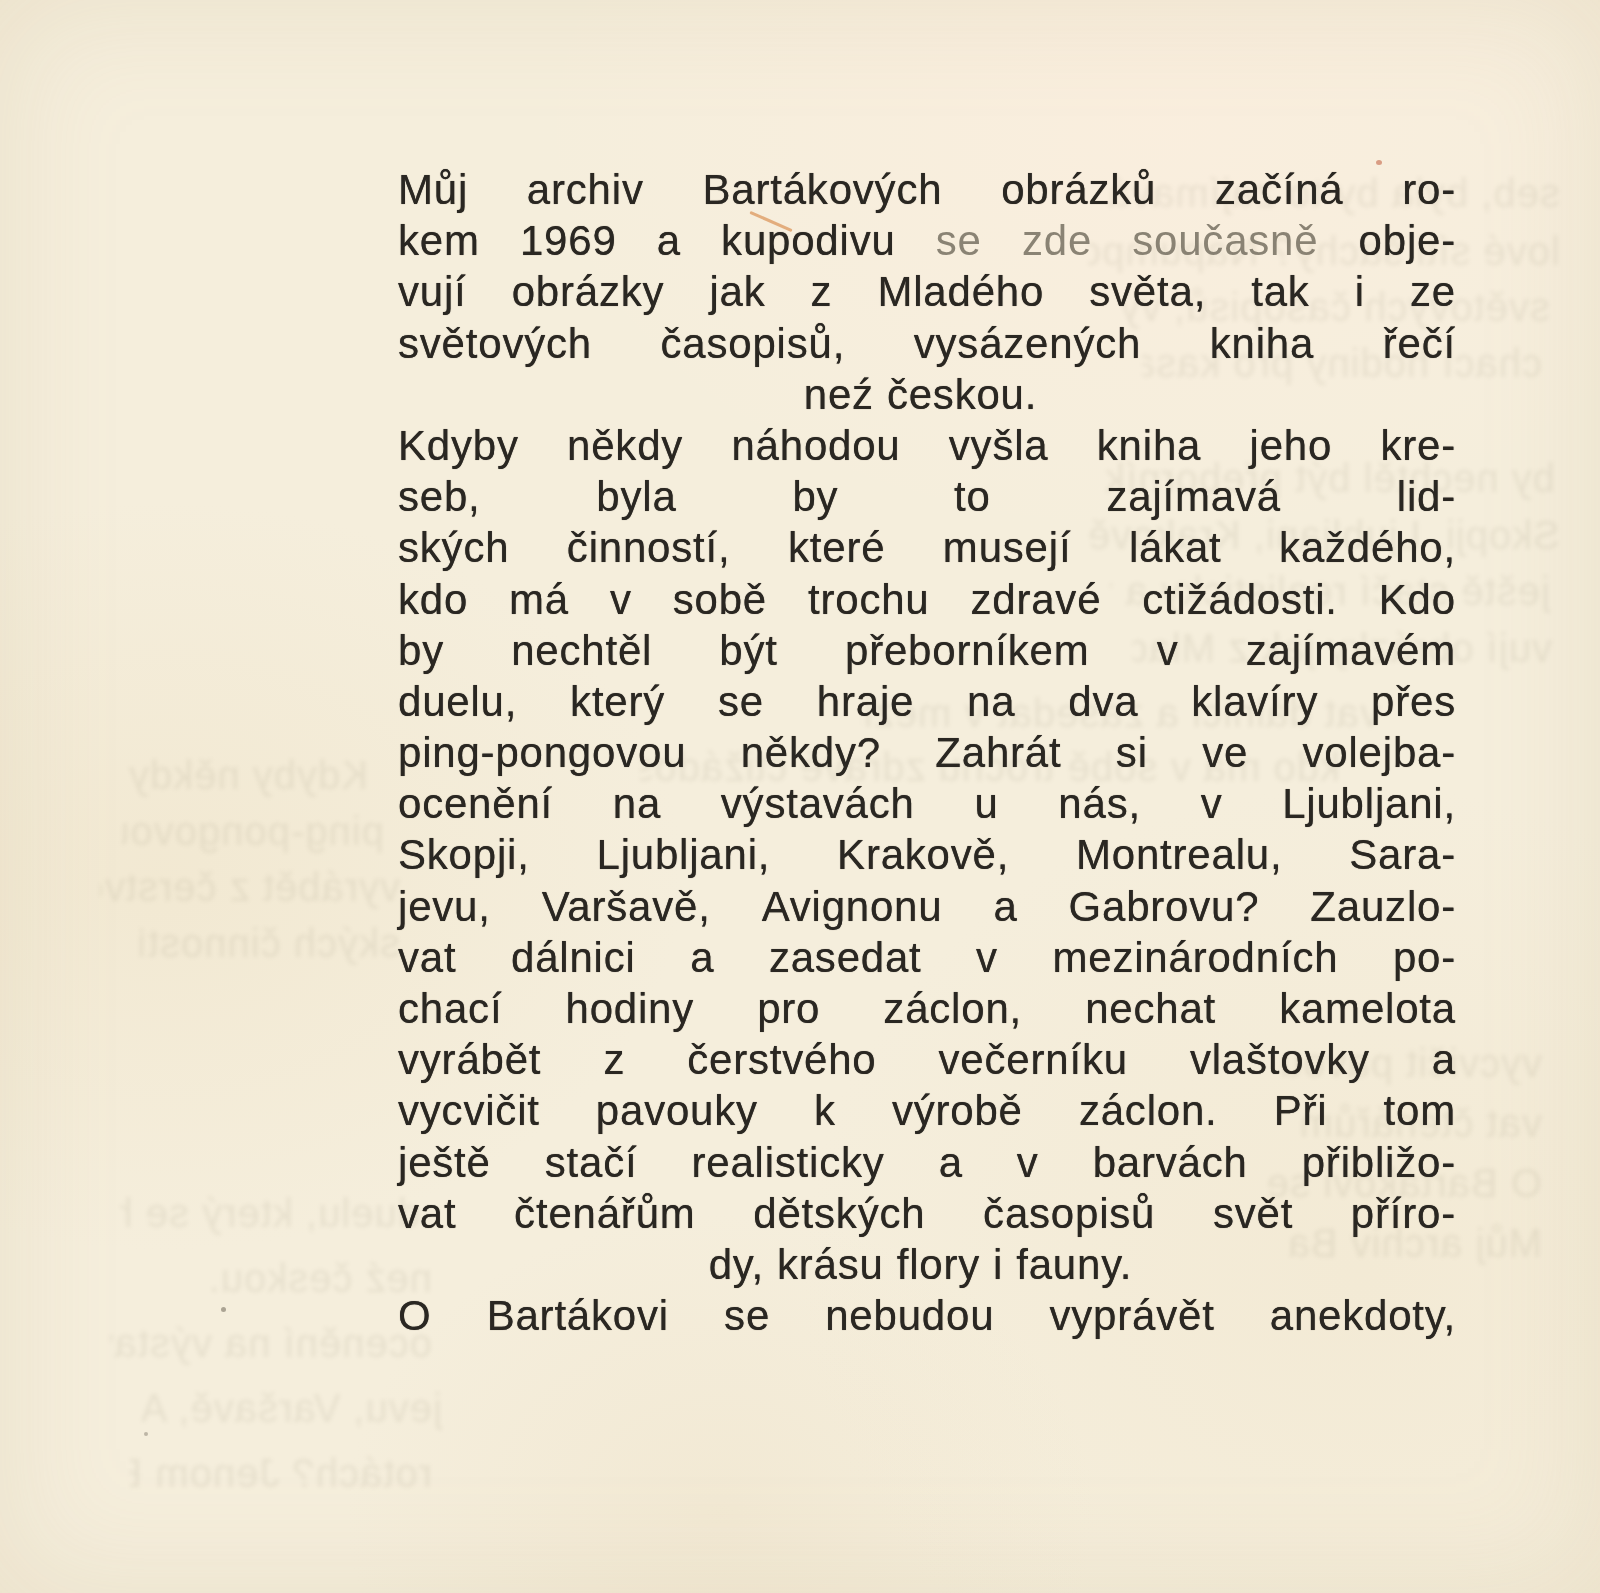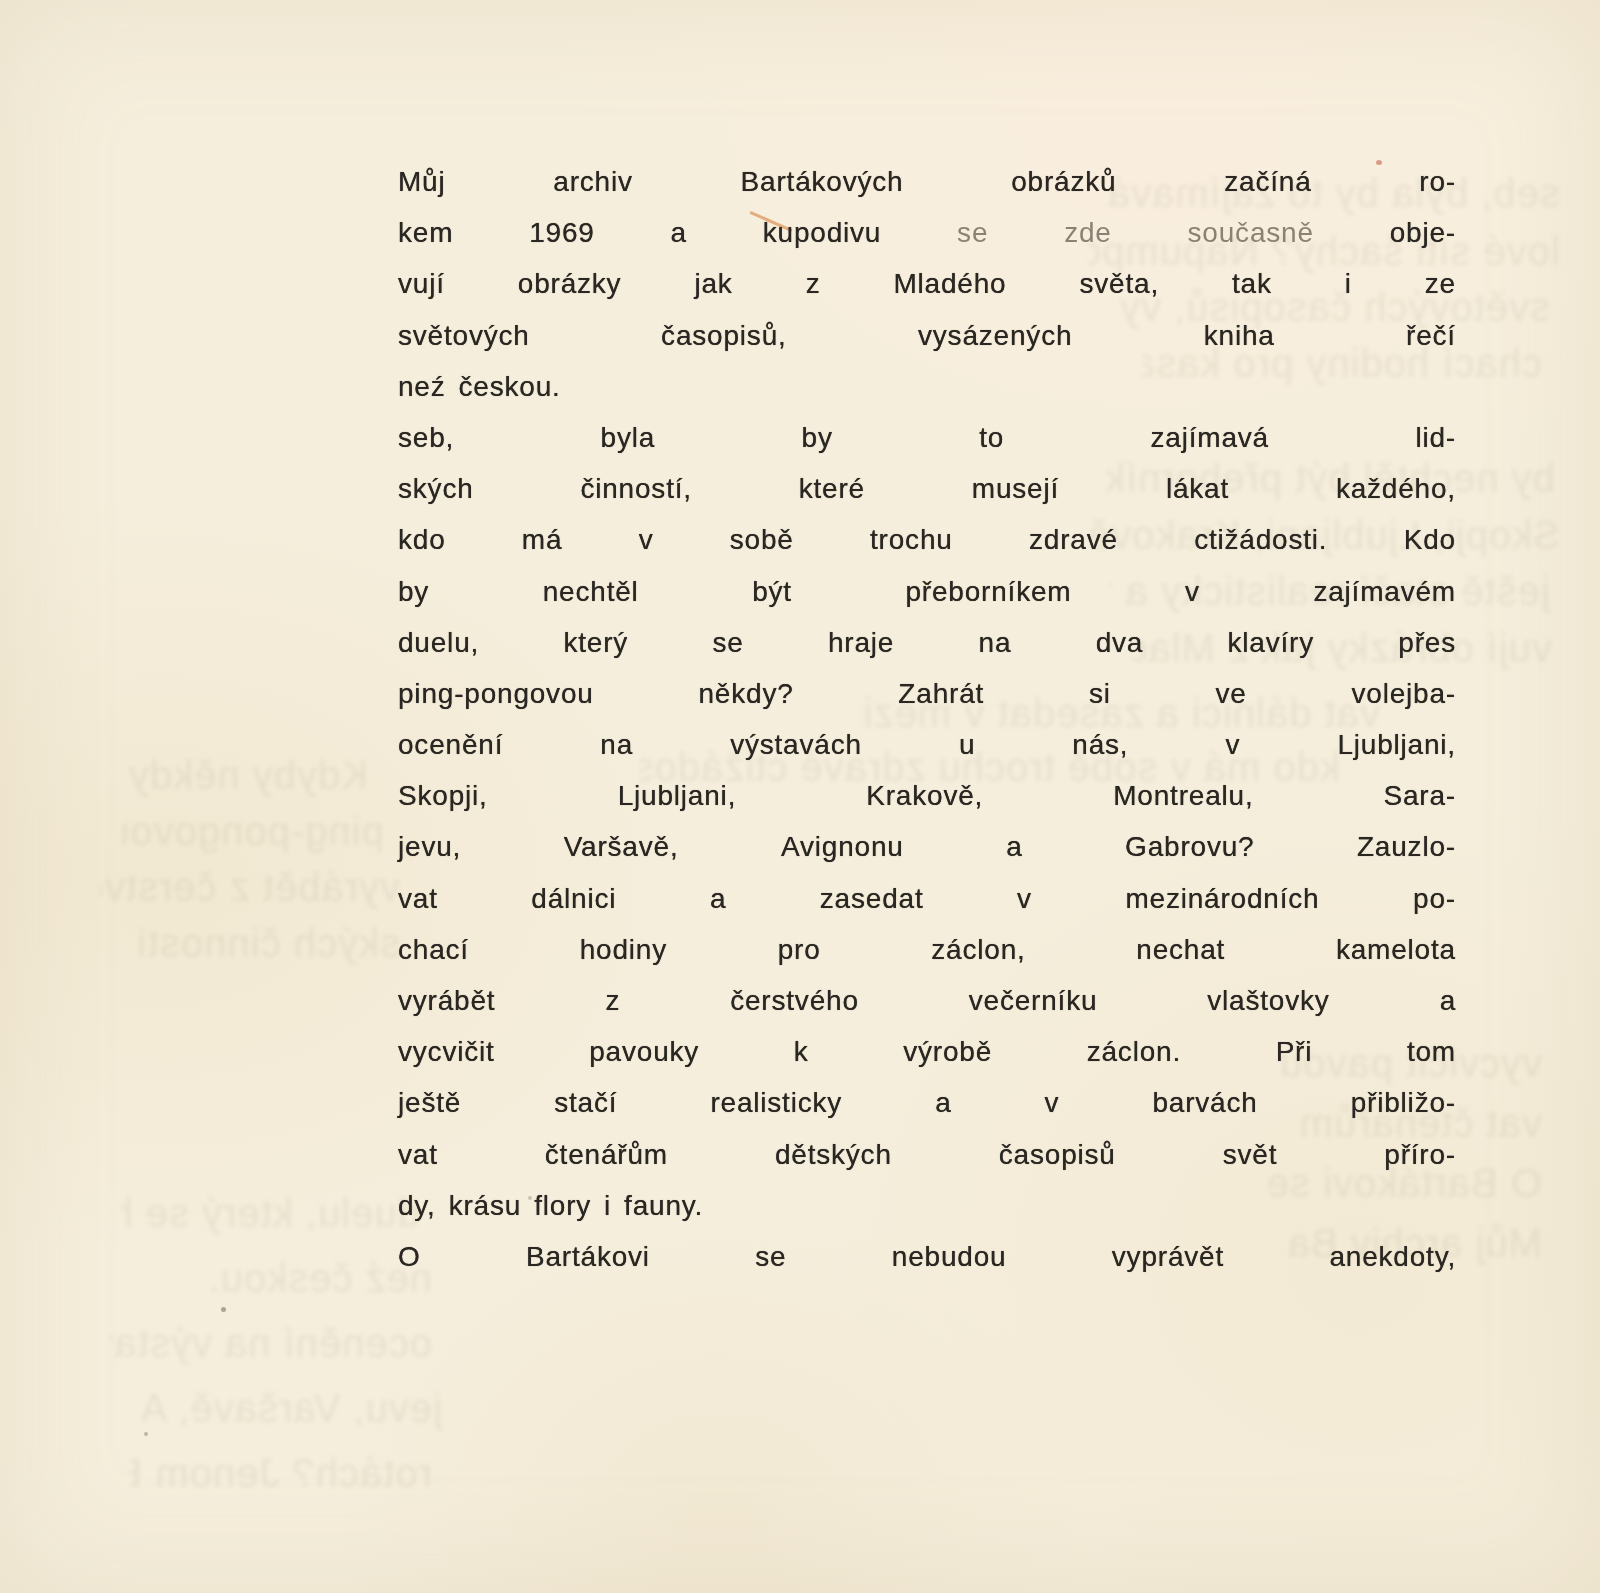--- a/index.html
+++ b/index.html
@@ -34,33 +34,33 @@
     opacity: .12;
   }
 
   
   .text-block {
     position: absolute;
     left: 398px;
     top: 166px;
     width: 1058px;
     color: #2a2722;
-    font-size: 28px;
+    font-size: 42px;
     letter-spacing: .8px;
     text-shadow: 0 0 .7px rgba(42,39,34,.9);
     filter: blur(.25px);
   }
   .line {
     display: flex;
     justify-content: space-between;
     align-items: baseline;
     height: 51.2px;
     white-space: nowrap;
   }
-  .line.left { justify-content: flex-start; }
+  .line.left { justify-content: center; }
   .line.left span { margin-right: 13px; }
   .line span.faded {
     color: #6e685a;
     opacity: .8;
     filter: blur(.5px);
     text-shadow: none;
   }
 
   
   .speck { position: absolute; border-radius: 50%; pointer-events: none; }
@@ -146,20 +146,29 @@
         <span>časopisů,</span>
         <span>vysázených</span>
         <span>kniha</span>
         <span>řečí</span>
       </div>
       <div class="line left">
         <span>neź</span>
         <span>českou.</span>
       </div>
       <div class="line">
+        <span>Kdyby</span>
+        <span>někdy</span>
+        <span>náhodou</span>
+        <span>vyšla</span>
+        <span>kniha</span>
+        <span>jeho</span>
+        <span>kre-</span>
+      </div>
+      <div class="line">
         <span>seb,</span>
         <span>byla</span>
         <span>by</span>
         <span>to</span>
         <span>zajímavá</span>
         <span>lid-</span>
       </div>
       <div class="line">
         <span>ských</span>
         <span>činností,</span>

